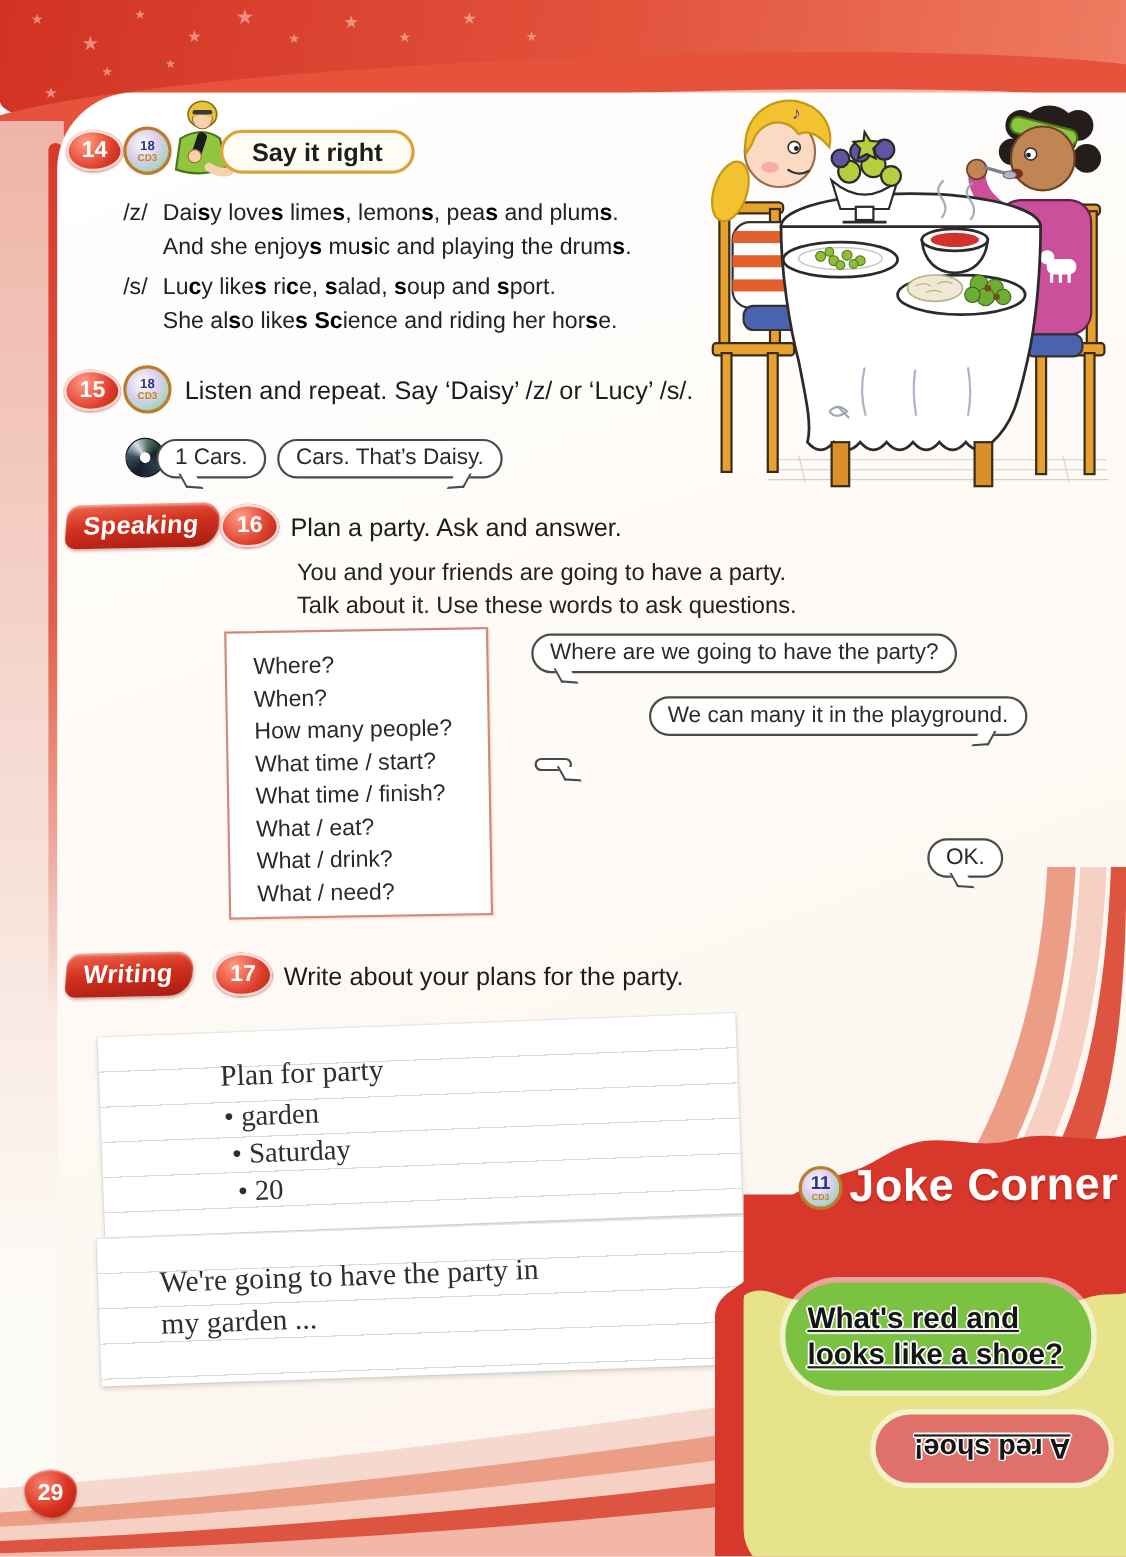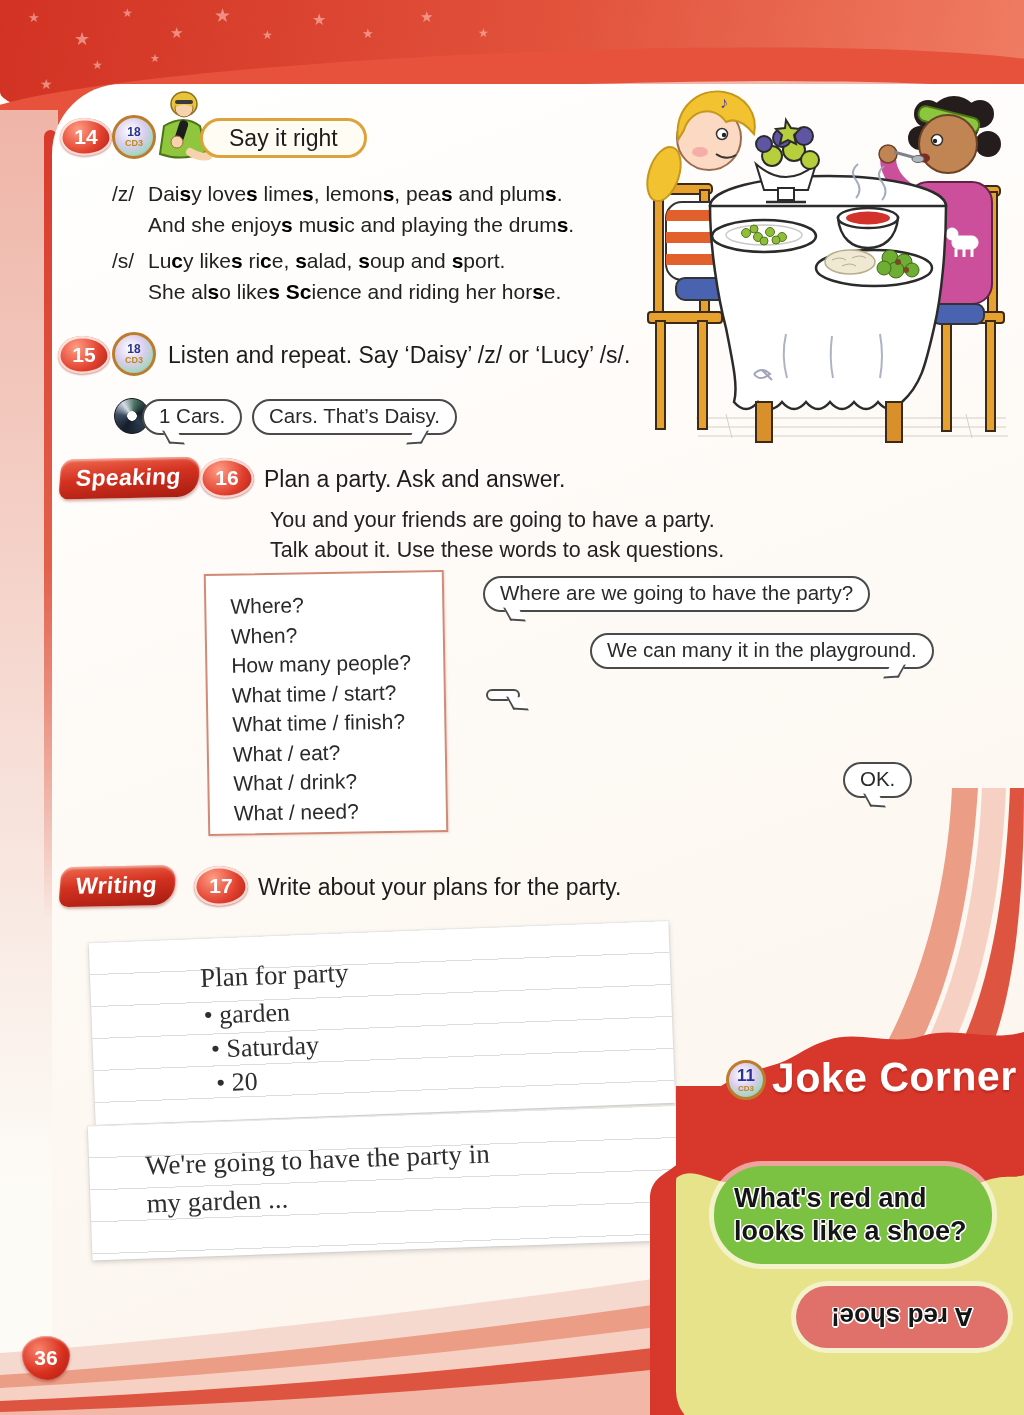--- a/index.html
+++ b/index.html
@@ -35,21 +35,21 @@
     box-shadow:inset 0 0 0 2.5px rgba(255,255,255,.8), 0 1px 2px rgba(120,20,10,.4);
     color:#fff; font-weight:bold; font-size:21px; }
   .cd-badge { width:44px; height:44px; border-radius:50%;
     border:3px solid #bd7c2c;
     background:radial-gradient(circle at 40% 35%, #ffffff, #d9cdec 45%, #a8d6c3 70%, #8f84c0);
     display:flex; flex-direction:column; align-items:center; justify-content:center; line-height:1; }
   .cd-badge .trk { font-size:12px; font-weight:bold; color:#28348f; }
   .cd-badge .dsc { font-size:9px; font-weight:bold; color:#b98a1e; margin-top:1px; }
   .pill-say { height:40px; padding:0 26px; display:flex; align-items:center;
     background:#fffdf3; border:3px solid #dda23a; border-radius:21px;
-    font-size:23px; color:#1d1d1d; }
+    font-size:23px; color:#1d1d1d;font-weight:bold; }
   .section-pill { height:40px; padding:0 18px 2px 16px; display:flex; align-items:center;
     background:linear-gradient(175deg,#f06a50,#d33120 45%,#a61c10);
     border-radius:12px 16px 20px 10px; transform:skewX(-6deg) rotate(-1.2deg);
     box-shadow:inset 0 2px 2px rgba(255,255,255,.45), 1px 2px 3px rgba(130,25,12,.35);
     color:#fff; font-weight:bold; font-size:23px; letter-spacing:.3px; }
 
   
   .ex-title { font-size:23px; color:#1c1c1c; }
   .body-text { font-size:21.5px; color:#222; }
   .phon-row { display:flex; }
@@ -81,21 +81,21 @@
   
   .paper { background:#fff;
     background-image:repeating-linear-gradient(to bottom, transparent 0 31px, #dcdcda 31px 32px);
     box-shadow:0 2px 5px rgba(90,80,70,.25), 0 0 0 1px #eee; }
   .hand { font-family:cursive; color:#2e2e2e; }
 
   
   .joke-title { font-size:41px; font-weight:bold; color:#fff; letter-spacing:.5px;
     transform:rotate(-.5deg); text-shadow:0 2px 2px rgba(130,20,10,.4); }
   .blob { position:absolute; display:flex; align-items:center;
-    box-shadow:0 0 0 5px rgba(255,255,255,.55); }
+    box-shadow:0 0 0 5px rgba(255,255,255,.55);text-decoration:underline; }
   .blob-green { background:#7cc242; border-radius:48px; }
   .blob-pink { background:#e0716a; border-radius:31px; }
   .joke-q { font-size:27px; font-weight:bold; color:#151515; line-height:33px;
     text-shadow:-1.5px 0 #fff,1.5px 0 #fff,0 -1.5px #fff,0 1.5px #fff,1px 1px #fff,-1px -1px #fff,1px -1px #fff,-1px 1px #fff; }
   .joke-a { width:100%; text-align:center; transform:rotate(180deg);
     font-size:26px; font-weight:bold; color:#151515; line-height:30px;
     text-shadow:-1.5px 0 #fff,1.5px 0 #fff,0 -1.5px #fff,0 1.5px #fff,1px 1px #fff,-1px -1px #fff,1px -1px #fff,-1px 1px #fff; }
 
   .page-badge { width:48px; height:44px; display:flex; align-items:center; justify-content:center;
     background:radial-gradient(circle at 35% 30%, #f8836b, #d8301f 55%, #a81b10);
@@ -416,13 +416,13 @@
 <div class="blob blob-green" style="left:714px;top:1166px;width:278px;height:98px;padding-left:20px">
   <div class="joke-q">
     <div>What's red and</div>
     <div>looks like a shoe?</div>
   </div>
 </div>
 <div class="blob blob-pink" style="left:796px;top:1286px;width:212px;height:62px">
   <div class="joke-a">A red shoe!</div>
 </div>
 
-<div class="abs page-badge" style="left:22px;top:1336px">36</div>
+<div class="abs page-badge" style="left:22px;top:1336px">29</div>
 
 </body></html>

